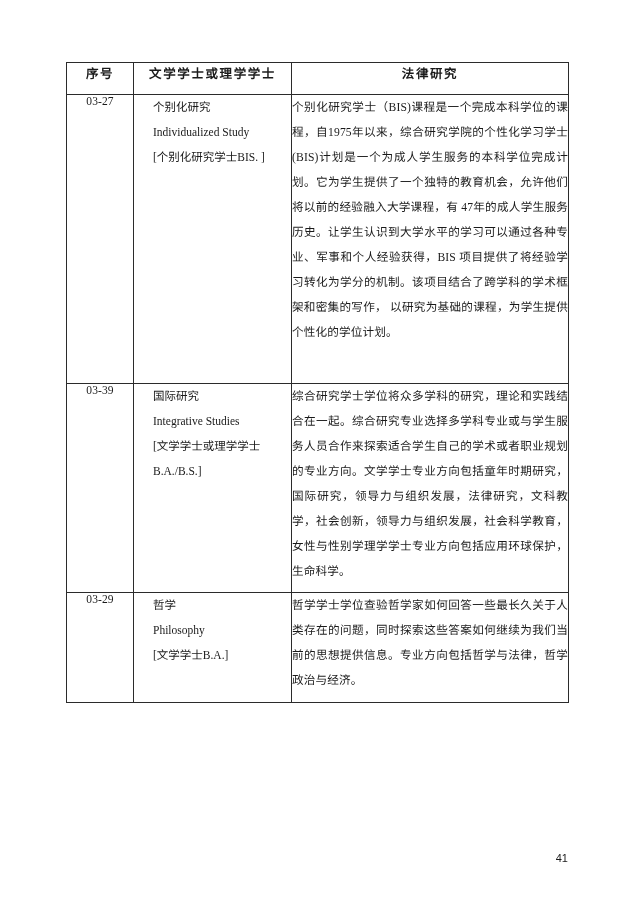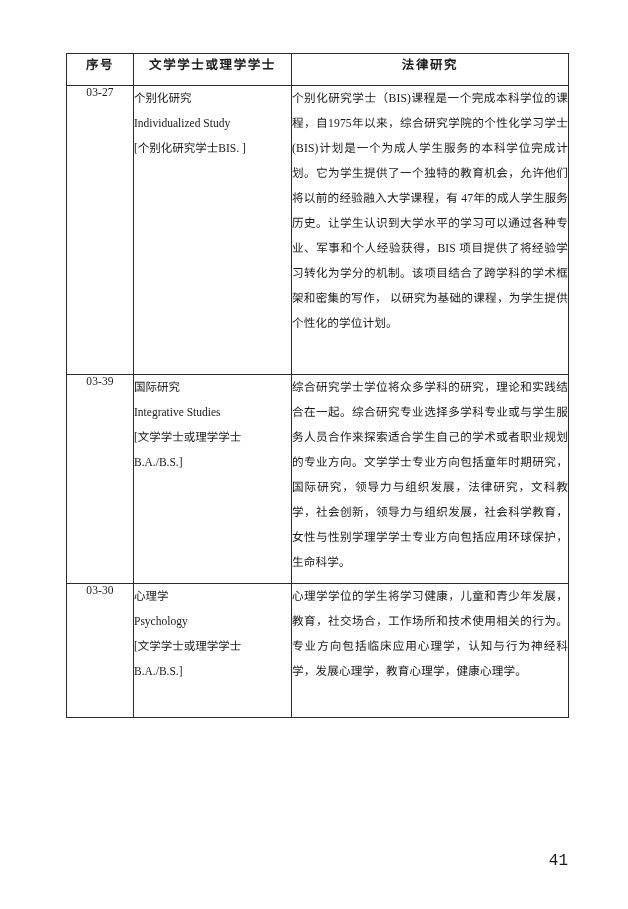--- a/index.html
+++ b/index.html
@@ -22,21 +22,21 @@
     left: 0;
     top: 0;
     width: 628px;
     height: 909px;
   }
 
   
   .degree-table {
     position: absolute;
     left: 66px;
-    top: 53px;
+    top: 62px;
     width: 502px;
     border-collapse: collapse;
     table-layout: fixed;
   }
   .degree-table td,
   .degree-table th {
     border: 1px solid #2b2b2b;
     vertical-align: top;
     padding: 0;
   }
@@ -68,20 +68,21 @@
 
   .cell-major {
     vertical-align: middle;
     padding: 0 4px 0 8px;
     font-size: 11.5px;
     line-height: 25px;
   }
   .cell-major .ln {
     display: block;
     white-space: nowrap;
+    margin-left: 19px;
   }
 
   .cell-goal {
     vertical-align: top;
     padding: 7px 5px 6px 5px;
     font-size: 11.6px;
     line-height: 25px;
     text-align: justify;
     text-justify: inter-character;
     letter-spacing: 0.15px;
@@ -99,22 +100,22 @@
   .row-3 .cell-no { height: 109px; }
   .row-4 .cell-goal,
   .row-4 .cell-major,
   .row-4 .cell-no { height: 133px; }
 
   
   .page-number {
     position: absolute;
     right: 60px;
     top: 852px;
-    font-size: 16px;
-    font-family: Liberation Mono, monospace;
+    font-size: 11px;
+    font-family: Liberation Sans, sans-serif;
     color: #1a1a1a;
   }
 </style>
 </head>
 <body>
 
 <div class="page">
 
   <table class="degree-table">
     <colgroup>
@@ -147,30 +148,29 @@
         <td class="cell-no">03-39</td>
         <td class="cell-major">
           <span class="ln">国际研究</span>
           <span class="ln">Integrative Studies</span>
           <span class="ln">[文学学士或理学学士</span>
           <span class="ln">B.A./B.S.]</span>
         </td>
         <td class="cell-goal">综合研究学士学位将众多学科的研究，理论和实践结合在一起。综合研究专业选择多学科专业或与学生服务人员合作来探索适合学生自己的学术或者职业规划的专业方向。文学学士专业方向包括童年时期研究，国际研究，领导力与组织发展，法律研究，文科教学，社会创新，领导力与组织发展，社会科学教育，女性与性别学理学学士专业方向包括应用环球保护，生命科学。</td>
       </tr>
 
+      <tr class="row-3">
+        <td class="cell-no">03-29</td>
+        <td class="cell-major">
+          <span class="ln">哲学</span>
+          <span class="ln">Philosophy</span>
+          <span class="ln">[文学学士B.A.]</span>
+        </td>
+        <td class="cell-goal">哲学学士学位查验哲学家如何回答一些最长久关于人类存在的问题，同时探索这些答案如何继续为我们当前的思想提供信息。专业方向包括哲学与法律，哲学政治与经济。</td>
+      </tr>
 
-      <tr class="row-4">
-        <td class="cell-no">03-30</td>
-        <td class="cell-major">
-          <span class="ln">心理学</span>
-          <span class="ln">Psychology</span>
-          <span class="ln">[文学学士或理学学士</span>
-          <span class="ln">B.A./B.S.]</span>
-        </td>
-        <td class="cell-goal">心理学学位的学生将学习健康，儿童和青少年发展，教育，社交场合，工作场所和技术使用相关的行为。专业方向包括临床应用心理学，认知与行为神经科学，发展心理学，教育心理学，健康心理学。</td>
-      </tr>
 
     </tbody>
   </table>
 
   <div class="page-number">41</div>
 
 </div>
 
 </body></html>

